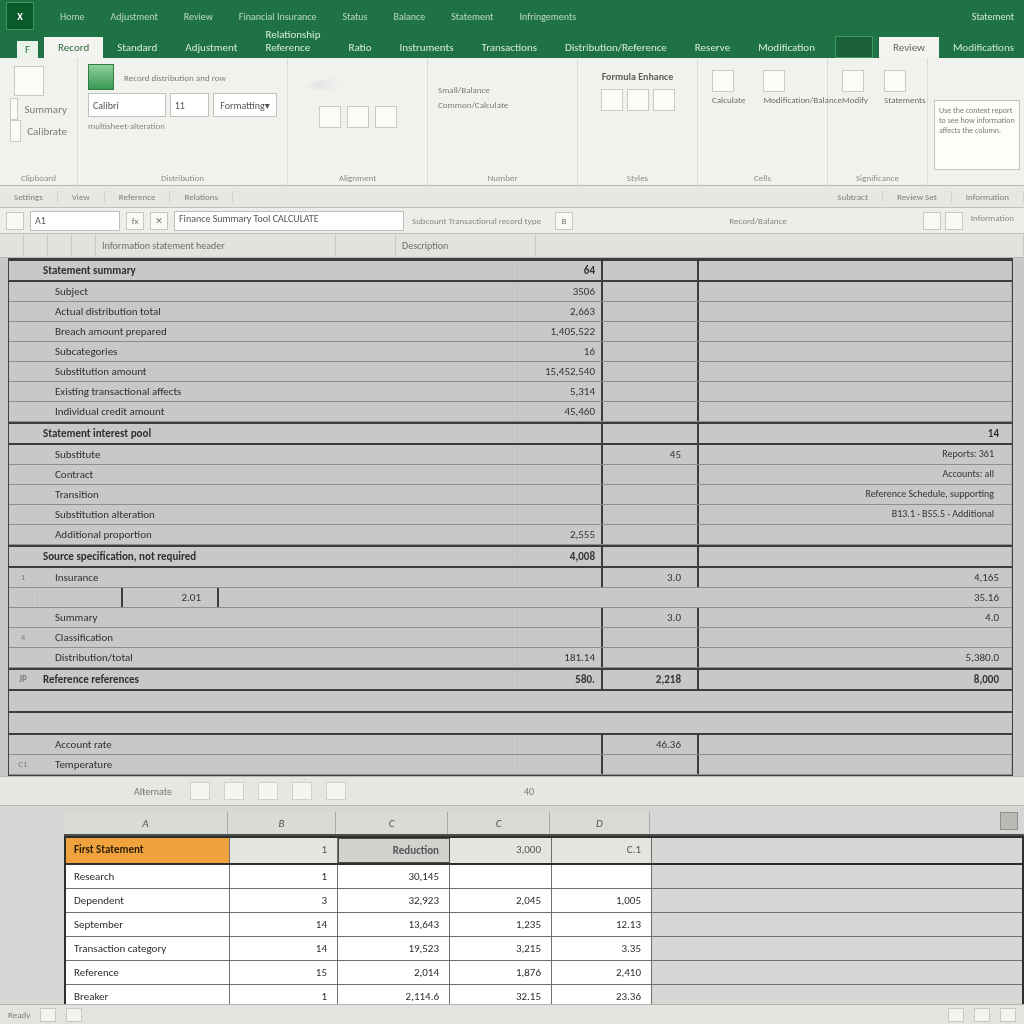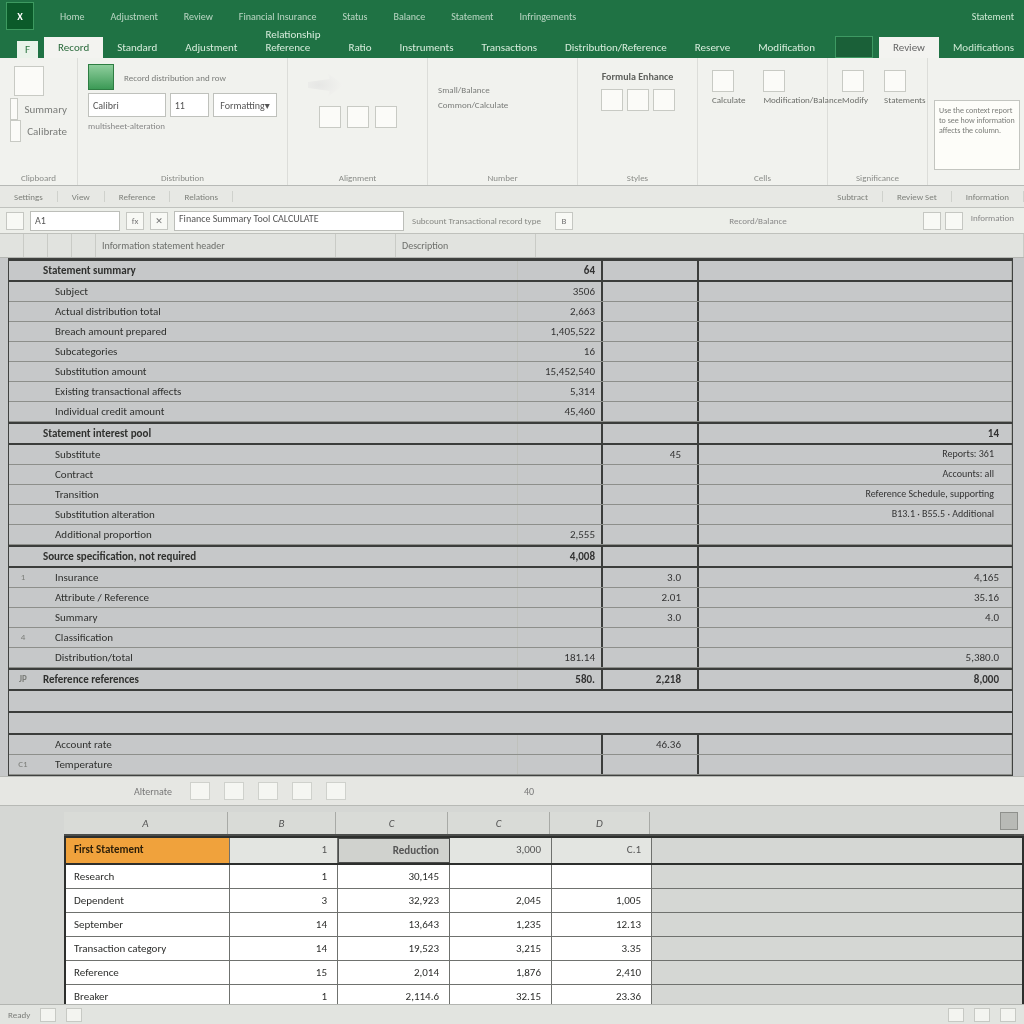--- a/index.html
+++ b/index.html
@@ -463,21 +463,20 @@
   <div id="s3rows">
         <div class="row rel">
           <div class="rn">1</div>
           <div class="lbl">Insurance</div>
           <div class="c1"></div>
           <div class="c2">3.0</div>
           <div class="c3">4,165</div>
         </div>
         <div class="row rel">
           <div class="rn"></div>
-          <div class="lbl">Attribute / Reference</div>
           <div class="c1"></div>
           <div class="c2">2.01</div>
           <div class="c3">35.16</div>
         </div>
         <div class="row rel">
           <div class="rn"></div>
           <div class="lbl">Summary</div>
           <div class="c1"></div>
           <div class="c2">3.0</div>
           <div class="c3">4.0</div>

